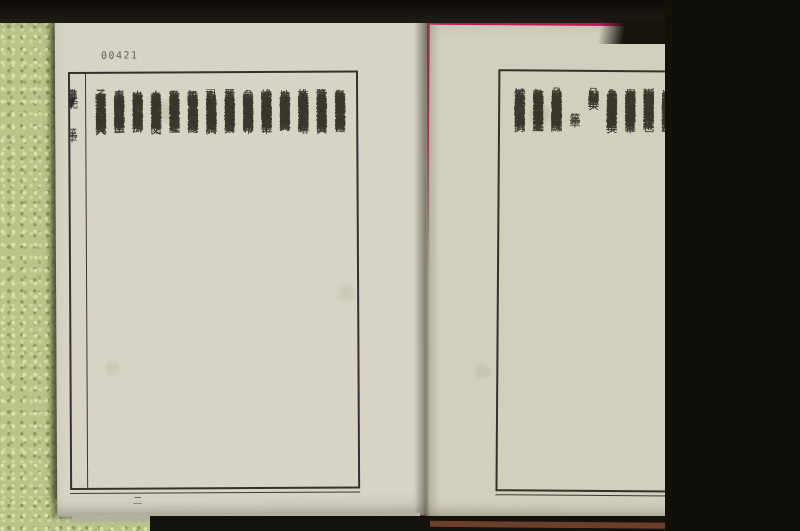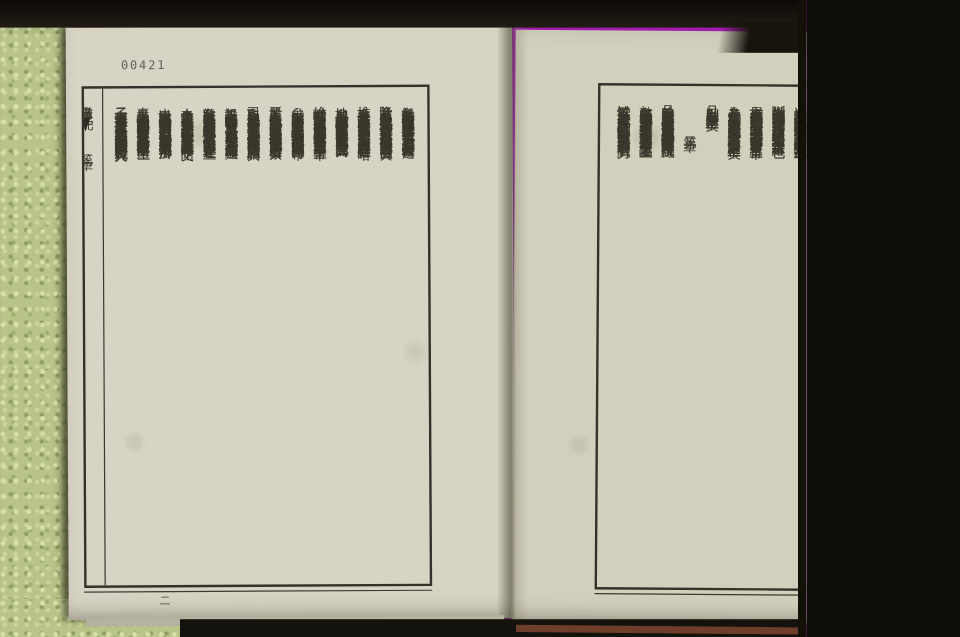--- a/index.html
+++ b/index.html
@@ -1,17 +1,17 @@
 <!DOCTYPE html>
 <html><head>
 <meta charset="utf-8">
 <style>
   html,body{margin:0;padding:0;background:#0e0d0a;}
   .stage{position:relative;width:672px;height:531px;overflow:hidden;
-         background:#a21caf;font-family:"DejaVu Sans",sans-serif;text-decoration:underline;}
+         background:#be185d;font-family:"DejaVu Sans",sans-serif;text-decoration:underline;}
   
   .fabric{position:absolute;background-color:#b9c488;
           background-image:
             radial-gradient(circle at 22% 28%, #d8e0aa 0 1.6px, transparent 2.4px),
             radial-gradient(circle at 68% 62%, #8f9d63 0 1.4px, transparent 2.2px),
             radial-gradient(circle at 45% 80%, #ccd69c 0 1.5px, transparent 2.3px),
             radial-gradient(circle at 80% 15%, #9fae70 0 1.4px, transparent 2.2px);
           background-size:11px 13px,13px 11px,9px 12px,14px 15px;}
   .fabric-left{left:0;top:20px;width:62px;bottom:0;box-shadow:inset -8px 0 10px rgba(30,30,16,.45);}
   .fabric-bottom{left:0;bottom:0;width:158px;height:32px;}

